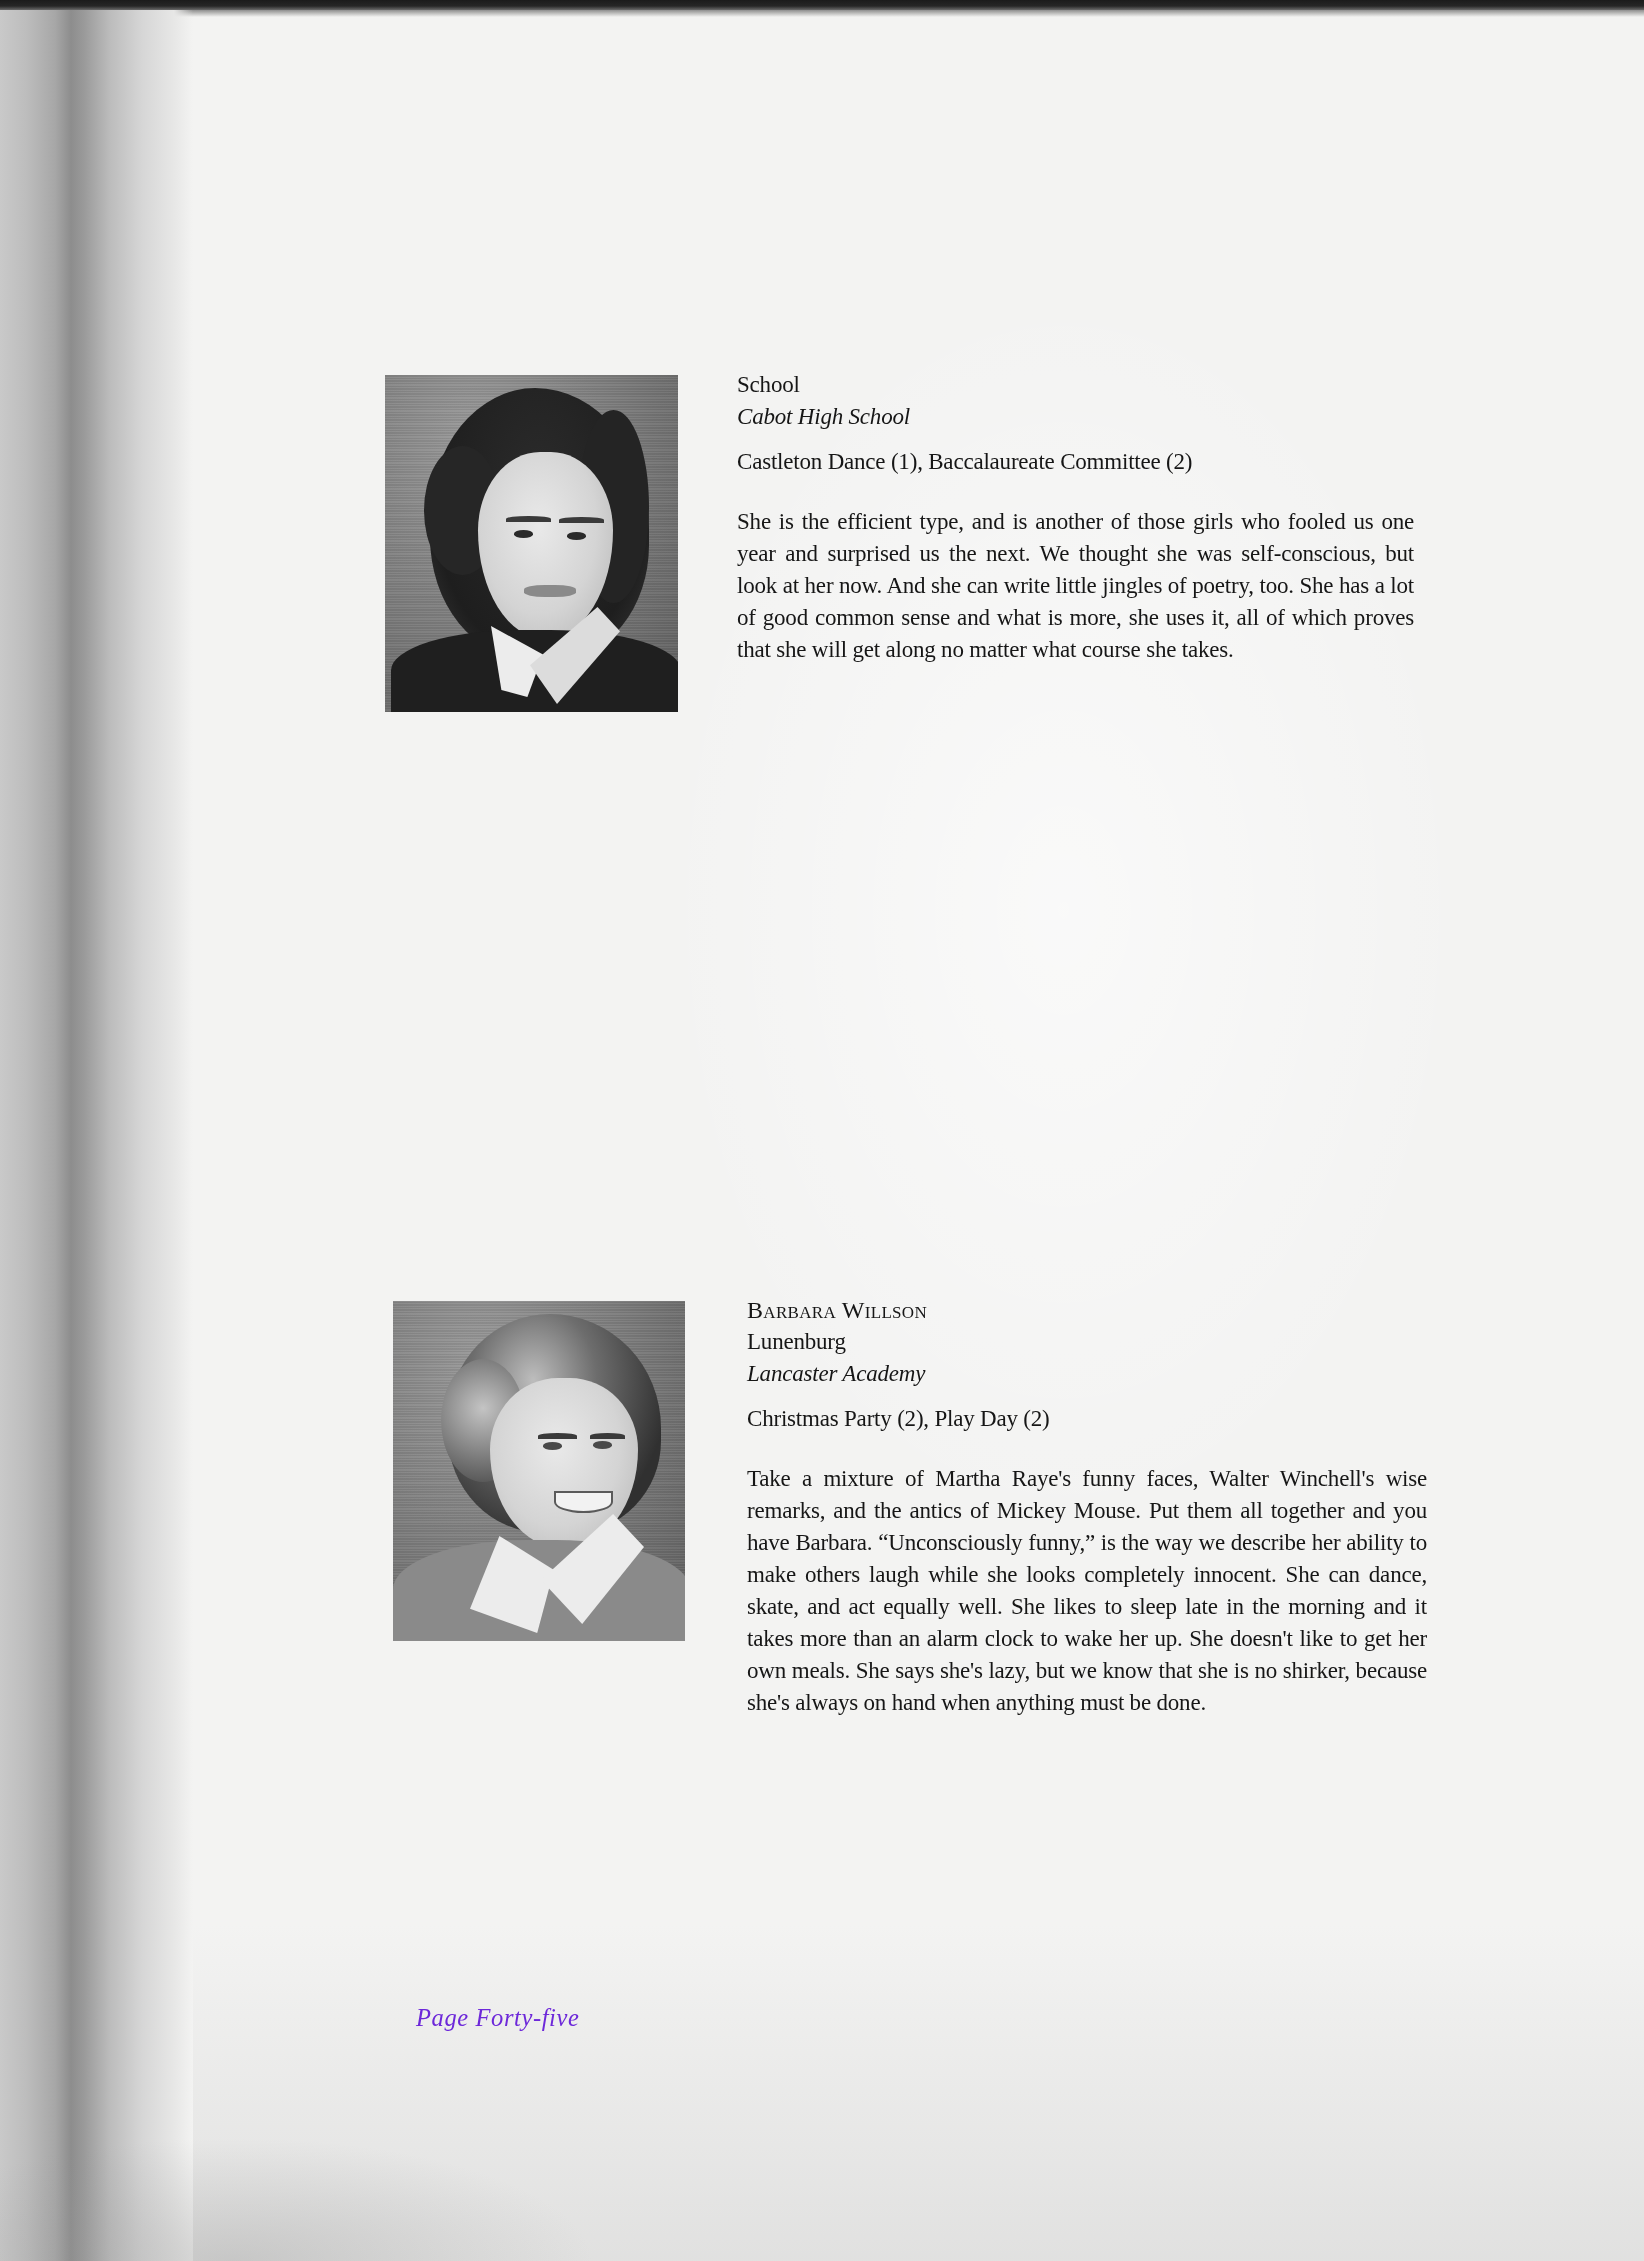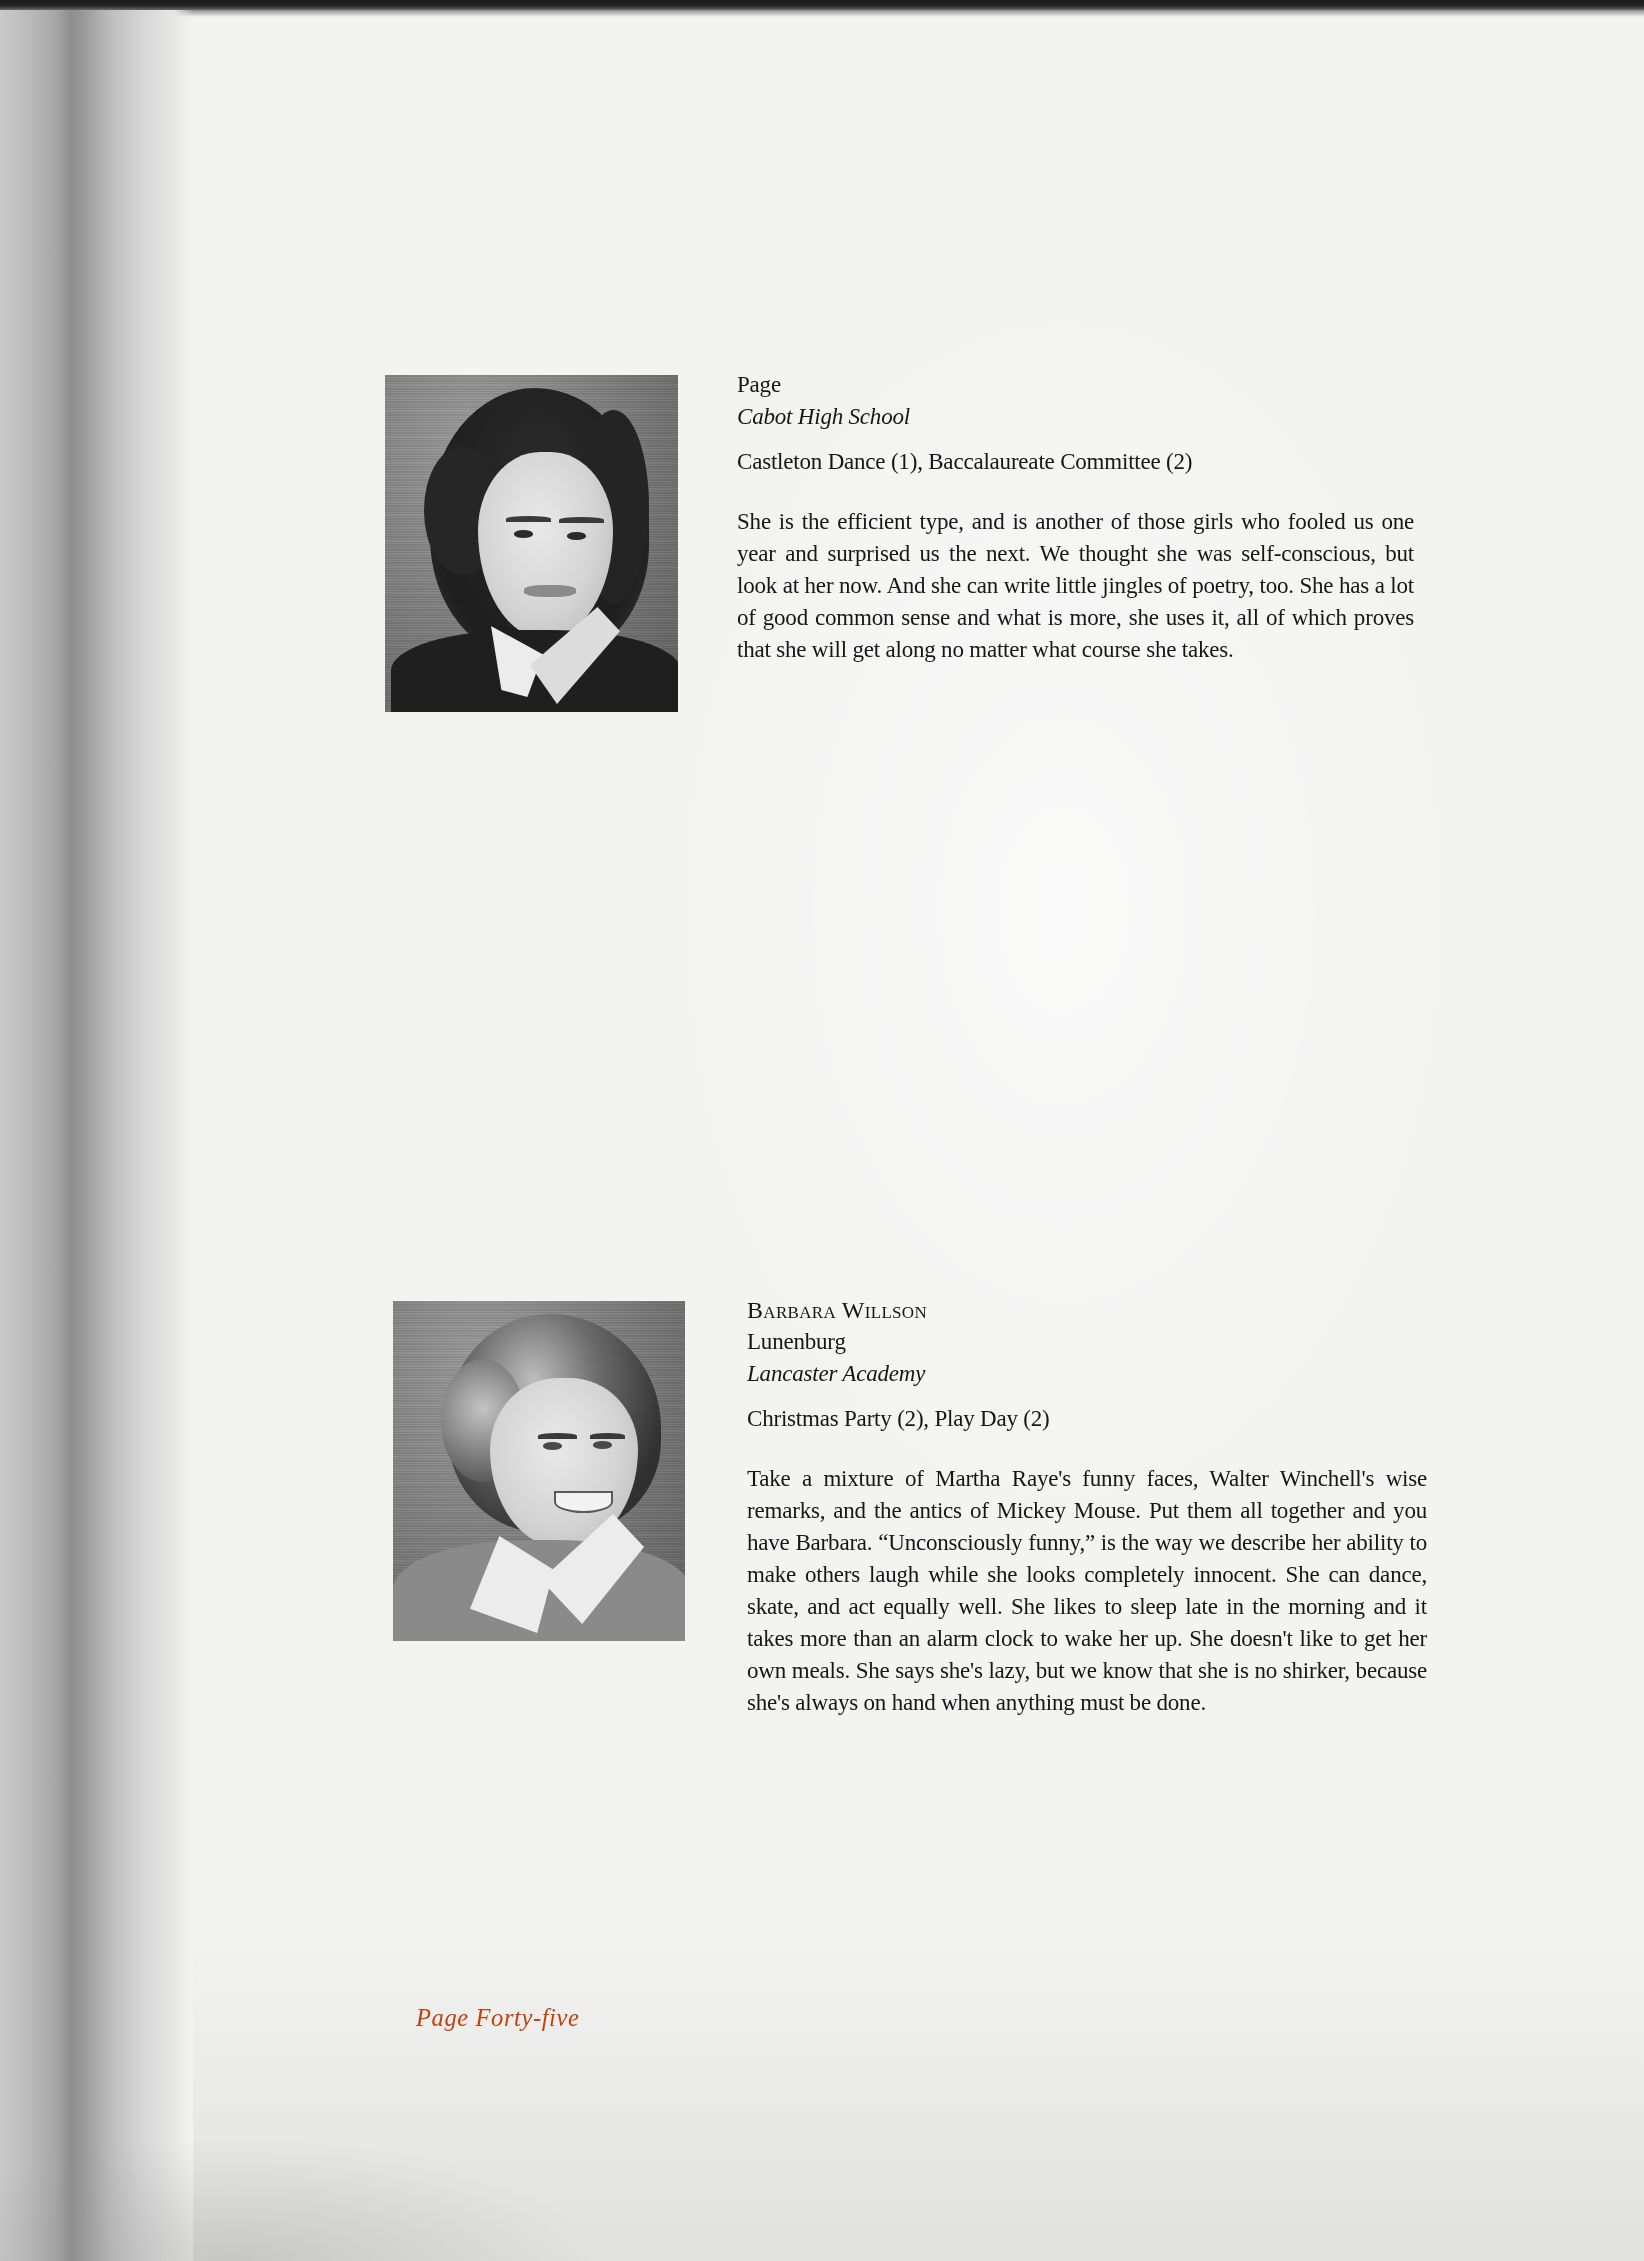--- a/index.html
+++ b/index.html
@@ -103,21 +103,21 @@
     text-align: justify;
     font-size: 23px;
     line-height: 32px;
   }
   .page-number {
     position: absolute;
     left: 416px; top: 2004px;
     font-style: italic;
     font-size: 24.5px;
     letter-spacing: 0.6px;
-    color: #c2410c;
+    color: #6d28d9;
   }
 </style>
 </head>
 <body>
 
 <div class="scan-top-edge"></div>
 <div class="gutter-shadow"></div>
 <div class="page-glare"></div>
 <div class="bottom-shadow"></div>
 
@@ -132,21 +132,21 @@
     <div class="brow" style="left:174px; top:142px;"></div>
     <div class="eye" style="left:129px; top:155px;"></div>
     <div class="eye" style="left:182px; top:157px;"></div>
     <div class="mouth" style="left:139px; top:210px; width:52px; background:#8a8a8a; border-radius:40%;"></div>
     <div class="body" style="left:6.4px; top:255px; width:290px; height:90px; background:#1f1f1f; border-radius:45% 45% 0 0;"></div>
     <div class="collar-l" style="left:106px; top:251px; width:52px; height:71px; clip-path:polygon(0 0, 100% 40%, 70% 100%, 20% 90%);"></div>
     <div class="collar-r" style="left:145px; top:232px; width:90px; height:97px; clip-path:polygon(75% 0, 100% 25%, 30% 100%, 0 60%); background:#dcdcdc;"></div>
   </div>
 
   <div class="text-block" style="left:737px; top:369px; width:677px;">
-    <span class="town">Page</span>
+    <span class="town">School</span>
     <span class="school">Cabot High School</span>
     <span class="activities">Castleton Dance (1), Baccalaureate Committee (2)</span>
     <span class="bio">She is the efficient type, and is another of those girls who fooled us one year and surprised us the next.  We thought she was self-conscious, but look at her now.  And she can write little jingles of poetry, too.  She has a lot of good common sense and what is more, she uses it, all of which proves that she will get along no matter what course she takes.</span>
   </div>
 </section>
 
 <section class="entry" style="left:0;top:0;">
   <div class="photo" style="left:393px; top:1301px; width:292px; height:340px;">
     <div class="bg"></div>
     <div class="hair" style="left:55px; top:13px; width:213px; height:219px; background:radial-gradient(ellipse at 40% 30%, #bdbdbd 0%, #6d6d6d 35%, #303030 75%);"></div>

